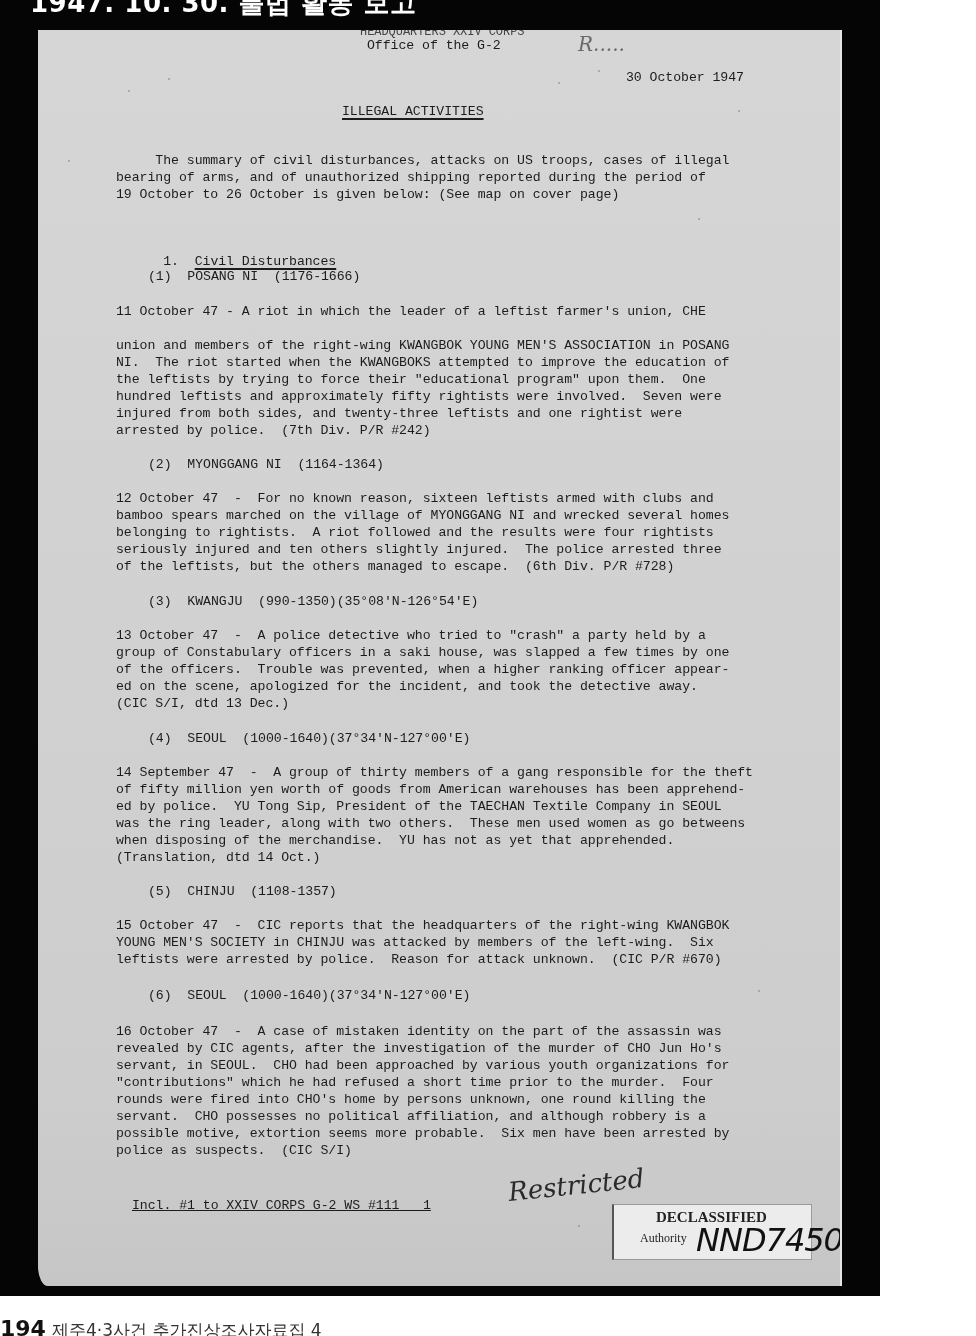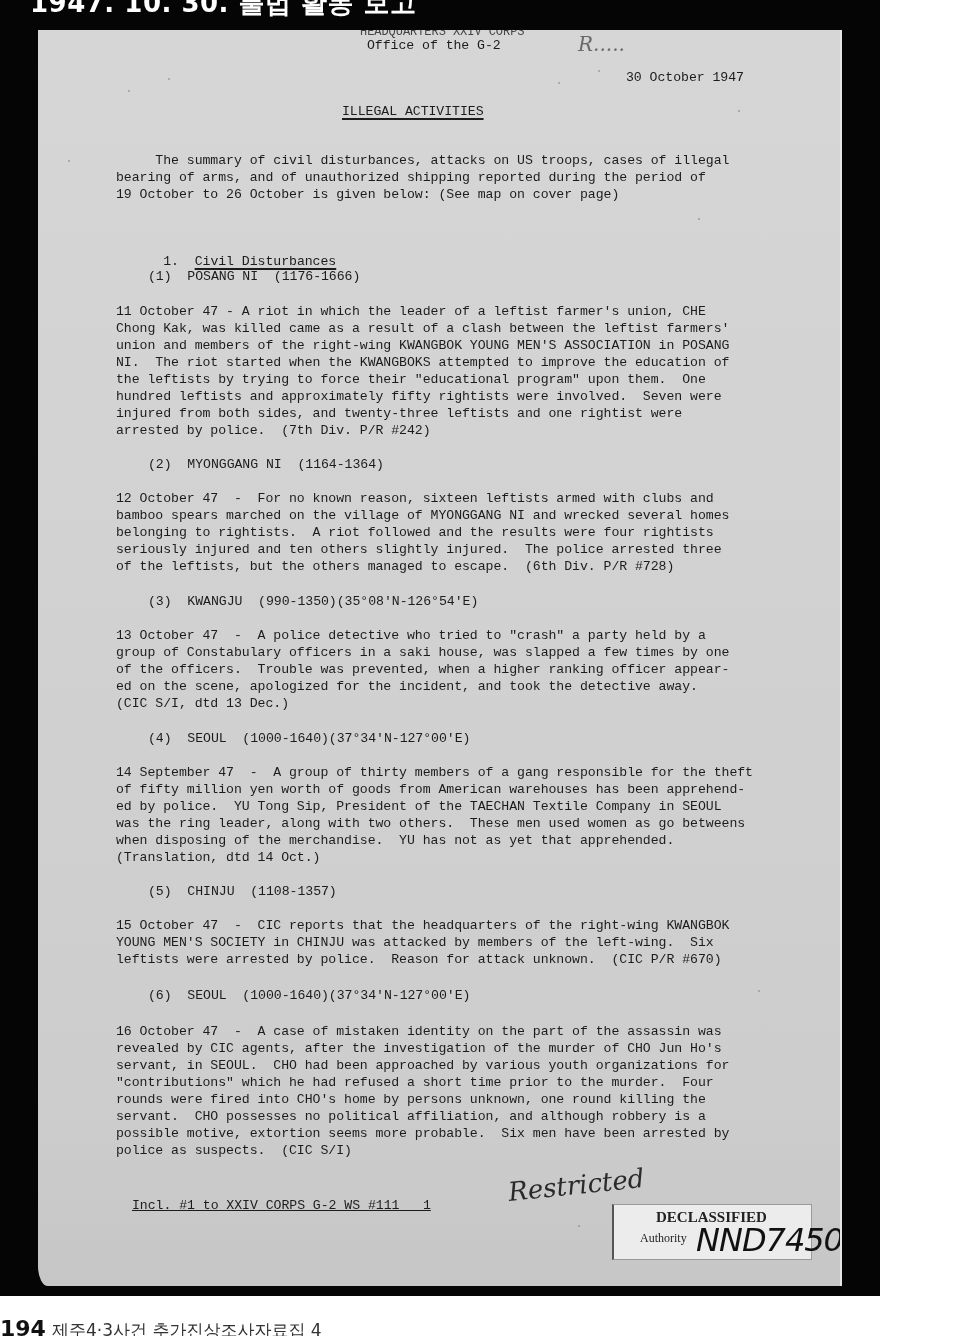--- a/index.html
+++ b/index.html
@@ -94,21 +94,20 @@
     <div class="typed para" style="top:122px;">     The summary of civil disturbances, attacks on US troops, cases of illegal</div>
     <div class="typed para" style="top:139px;">bearing of arms, and of unauthorized shipping reported during the period of</div>
     <div class="typed para" style="top:156px;">19 October to 26 October is given below: (See map on cover page)</div>
 
     <div class="typed heading" style="top:205px;">
       <span>1.</span>  <span class="uline">Civil Disturbances</span>
     </div>
 
     <div class="typed subhead" style="top:238px;">(1)  POSANG NI  (1176-1666)</div>
     <div class="typed para" style="top:273px;">11 October 47 - A riot in which the leader of a leftist farmer's union, CHE</div>
-    <div class="typed para" style="top:290px;">Chong Kak, was killed came as a result of a clash between the leftist farmers'</div>
     <div class="typed para" style="top:307px;">union and members of the right-wing KWANGBOK YOUNG MEN'S ASSOCIATION in POSANG</div>
     <div class="typed para" style="top:324px;">NI.  The riot started when the KWANGBOKS attempted to improve the education of</div>
     <div class="typed para" style="top:341px;">the leftists by trying to force their "educational program" upon them.  One</div>
     <div class="typed para" style="top:358px;">hundred leftists and approximately fifty rightists were involved.  Seven were</div>
     <div class="typed para" style="top:375px;">injured from both sides, and twenty-three leftists and one rightist were</div>
     <div class="typed para" style="top:392px;">arrested by police.  (7th Div. P/R #242)</div>
 
     <div class="typed subhead" style="top:426px;">(2)  MYONGGANG NI  (1164-1364)</div>
     <div class="typed para" style="top:460px;">12 October 47  -  For no known reason, sixteen leftists armed with clubs and</div>
     <div class="typed para" style="top:477px;">bamboo spears marched on the village of MYONGGANG NI and wrecked several homes</div>

